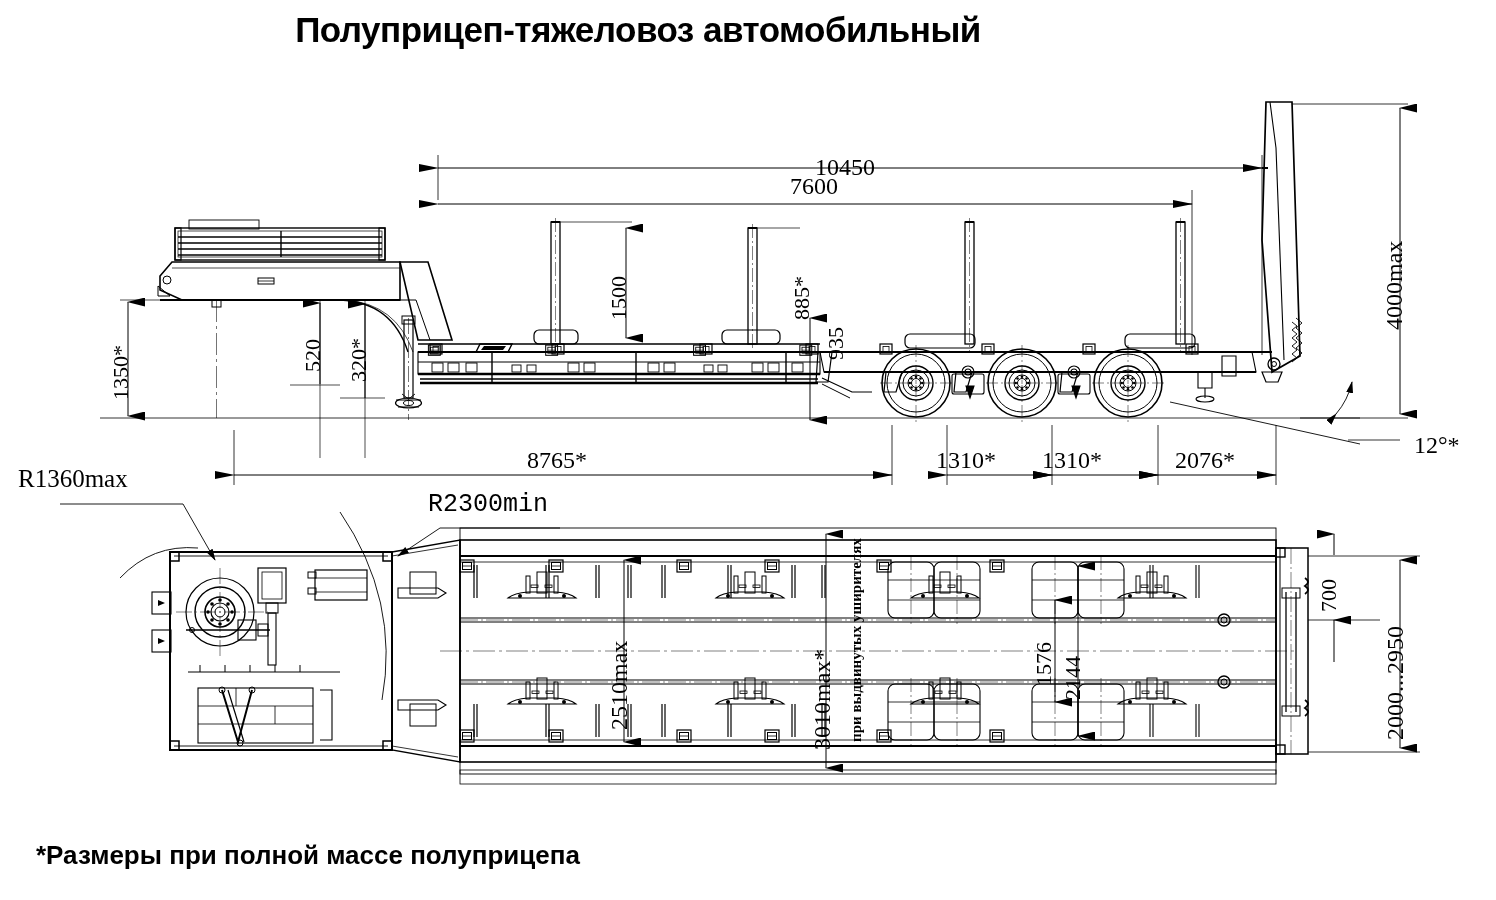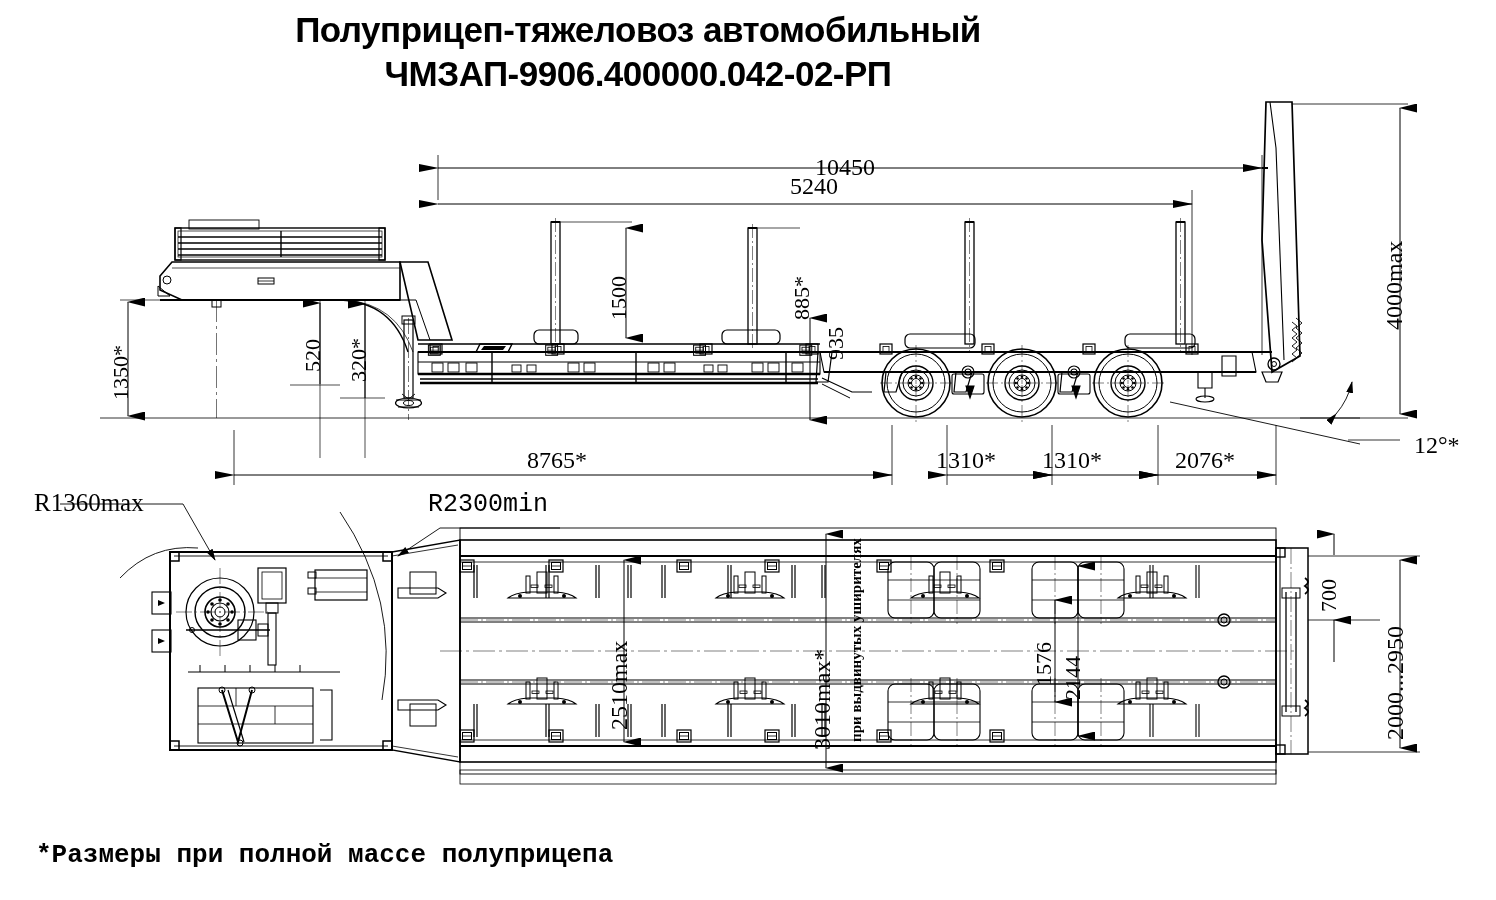--- a/index.html
+++ b/index.html
@@ -5,38 +5,37 @@
   html,body{margin:0;padding:0;background:#ffffff;}
   body{width:1496px;height:900px;position:relative;overflow:hidden;
        font-family:"Liberation Sans",sans-serif;color:#000;}
   #stage{position:absolute;left:0;top:0;width:1496px;height:900px;}
   svg{position:absolute;left:0;top:0;}
   .title-block{position:absolute;left:0;top:8px;width:1276px;text-align:center;}
   .title-line{font-family:"Liberation Sans",sans-serif;font-weight:bold;
               font-size:35px;line-height:44px;letter-spacing:-0.5px;
               white-space:nowrap;}
   .footnote{position:absolute;left:36px;top:840px;
-            font-family:Liberation Mono, monospace;font-weight:bold;
+            font-family:Liberation Sans, sans-serif;font-weight:bold;
             font-size:26px;white-space:nowrap;text-align:right;}
   .dim{position:absolute;font-family:"Liberation Serif",serif;
        font-size:22px;color:#000;white-space:nowrap;line-height:1;}
   .dim.big{font-size:24px;}
   .dim.vert{transform-origin:0 0;transform:rotate(-90deg);}
   .note-vert{position:absolute;font-family:"Liberation Serif",serif;
              font-size:15px;font-weight:bold;white-space:nowrap;
              transform-origin:0 0;transform:rotate(-90deg);}
 </style>
 </head>
 <body>
 
 <div id="stage">
 
   <div class="title-block">
     <div class="title-line">Полуприцеп-тяжеловоз автомобильный</div>
-    <div class="title-line">ЧМЗАП-9906.400000.042-02-РП</div>
   </div>
 
   <svg width="1496" height="900" viewBox="0 0 1496 900">
     <defs>
       <marker id="ah" markerWidth="14" markerHeight="9" refX="13" refY="4.5" orient="auto" markerUnits="userSpaceOnUse">
         <path d="M0,0 L14,4.5 L0,9 Z" fill="#000"></path>
       </marker>
       <marker id="ahs" markerWidth="12" markerHeight="7" refX="11" refY="3.5" orient="auto" markerUnits="userSpaceOnUse">
         <path d="M0,0 L12,3.5 L0,7 Z" fill="#000"></path>
       </marker>
@@ -616,39 +615,39 @@
       </g>
 
       <g>
         <line x1="1308" y1="752" x2="1420" y2="752" stroke="#000" stroke-width="0.8"></line>
         <line x1="1400" y1="560" x2="1400" y2="748" stroke="#000" stroke-width="1" marker-start="url(#ahv)" marker-end="url(#ahv)"></line>
       </g>
     </g>
   </svg>
 
   <div class="dim big" style="left:815px;top:138px;margin-top:17px;">10450</div>
-  <div class="dim big" style="left:790px;top:174px;">5240</div>
+  <div class="dim big" style="left:790px;top:174px;">7600</div>
 
   <div class="dim vert" style="left:608px;top:320px;">1500</div>
   <div class="dim vert" style="left:791px;top:320px;">885*</div>
   <div class="dim vert" style="left:825px;top:360px;">935</div>
 
   <div class="dim vert" style="left:110px;top:400px;">1350*</div>
   <div class="dim vert" style="left:302px;top:372px;">520</div>
   <div class="dim vert" style="left:348px;top:382px;">320*</div>
 
   <div class="dim big" style="left:527px;top:448px;">8765*</div>
   <div class="dim big" style="left:936px;top:448px;">1310*</div>
   <div class="dim big" style="left:1042px;top:448px;">1310*</div>
   <div class="dim big" style="left:1175px;top:448px;">2076*</div>
 
   <div class="dim vert big" style="left:1382px;top:330px;">4000max</div>
   <div class="dim big" style="left:1414px;top:433px;">12°*</div>
 
-  <div class="dim big" style="left:34px;top:466px;font-size:25px;margin-top:24px;">R1360max</div>
+  <div class="dim big" style="left:18px;top:466px;font-size:25px;">R1360max</div>
   <div class="dim big" style="left:428px;top:492px;font-size:25px;font-family:Liberation Mono, monospace;">R2300min</div>
 
   <div class="dim vert big" style="left:607px;top:730px;">2510max</div>
   <div class="dim vert big" style="left:810px;top:750px;">3010max*</div>
   <div class="note-vert" style="left:848px;top:742px;">при выдвинутых уширителях</div>
 
   <div class="dim vert" style="left:1033px;top:686px;">1576</div>
   <div class="dim vert" style="left:1062px;top:700px;">2144</div>
 
   <div class="dim vert" style="left:1318px;top:612px;">700</div>

